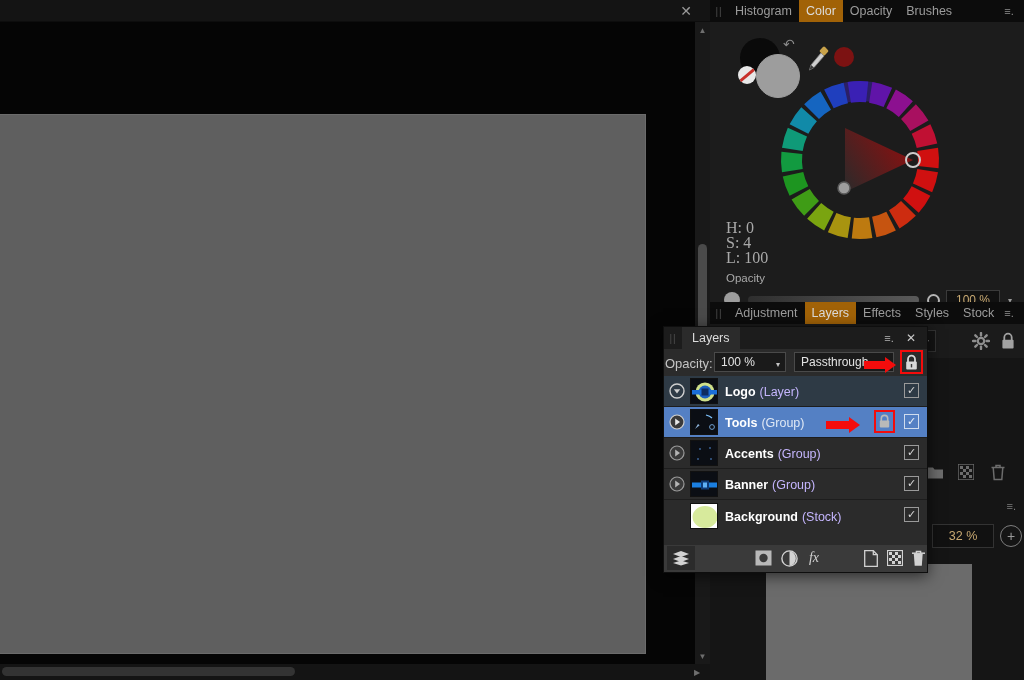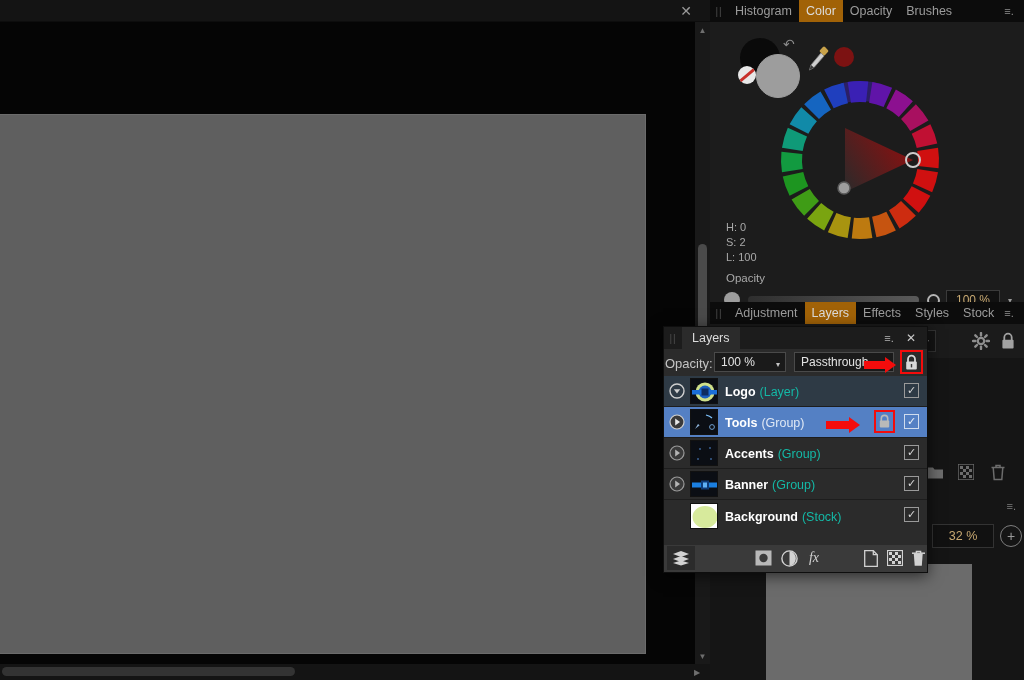--- a/index.html
+++ b/index.html
@@ -87,21 +87,21 @@
   .swatch-cluster { position:absolute; left:18px; top:14px; width:110px; height:60px; }
   .sw-fore { position:absolute; left:12px; top:2px; width:40px; height:40px; border-radius:50%; background:#0a0a0a; cursor:pointer; }
   .sw-back { position:absolute; left:28px; top:18px; width:44px; height:44px; border-radius:50%; background:#9d9d9d; border:1px solid #9d9d9d; cursor:pointer; }
   .sw-none { position:absolute; left:10px; top:30px; width:18px; height:18px; border-radius:50%; background:#e8e8e8; overflow:hidden; cursor:pointer; }
   .sw-none::after { content:""; position:absolute; left:-3px; top:7px; width:26px; height:3px; background:#c8302a; transform:rotate(-40deg); }
   .sw-swap { position:absolute; left:55px; top:0px; width:20px; height:18px; color:#8a8a8a; font-size:14px; cursor:pointer; }
   .eyedropper { position:absolute; left:80px; top:10px; width:22px; height:26px; cursor:pointer; }
   .recent-swatch { position:absolute; left:106px; top:11px; width:20px; height:20px; border-radius:50%; background:#7c1212; cursor:pointer; }
 
   .wheel-wrap { position:absolute; left:70px; top:58px; width:160px; height:160px; cursor:pointer; }
-  .hsl-readout { position:absolute; left:16px; top:198px; font-size:11px; color:#a9a9a9; line-height:15px; }
+  .hsl-readout { position:absolute; left:16px; top:198px; font-size:16px; color:#a9a9a9; line-height:15px;font-family:Liberation Serif, serif; }
   .opacity-label { position:absolute; left:16px; top:250px; font-size:11.5px; color:#a9a9a9; }
   .opacity-row { position:absolute; left:10px; top:266px; width:298px; height:24px; display:flex; align-items:center; }
   .op-dot { width:16px; height:16px; border-radius:50%; background:#9d9d9d; margin-left:4px; cursor:pointer; }
   .op-track {
     flex:1; height:8px; margin:0 8px; border-radius:4px; cursor:pointer;
     background: linear-gradient(90deg,#2e2e2e 0%, #5a5a5a 100%);
   }
   .op-knob { width:13px; height:13px; border-radius:50%; border:2px solid #b5b5b5; background:transparent; margin-right:6px; cursor:pointer; }
   .op-field {
     width:54px; height:21px; background:#111; border:1px solid #3a3a3a;
@@ -180,21 +180,21 @@
   .lp-row.highlight { background:#2e3a45; }
   .lp-disc {
     width:26px; display:flex; align-items:center; justify-content:center;
     color:#cfcfcf; cursor:pointer;
   }
   .lp-thumb {
     width:28px; height:26px; border:1px solid #111; background:#0b0e14; margin-right:7px;
     position:relative; overflow:hidden; flex:none; cursor:pointer;
   }
   .lp-name { font-size:12.5px; color:#ffffff; font-weight:bold; }
-  .lp-kind { font-size:12.5px; color:#14b8a6; font-weight:normal; margin-left:4px; }
+  .lp-kind { font-size:12.5px; color:#c4b5fd; font-weight:normal; margin-left:4px; }
   .lp-chk {
     position:absolute; right:8px; top:7px; width:15px; height:15px;
     border:1px solid #9a9a9a; color:#d8d8d8; font-size:11px;
     display:flex; align-items:center; justify-content:center; cursor:pointer;
   }
   .lp-row-lock-box {
     position:absolute; right:32px; top:3px; width:21px; height:23px;
     border:2px solid #f40c0c; display:flex; align-items:center; justify-content:center; cursor:pointer;
   }
 
@@ -307,21 +307,21 @@
             <circle cx="80" cy="80" r="68.5" stroke="#d01010" stroke-dasharray="18 412" transform="rotate(-351 80 80)"></circle>
           </g>
           <polygon points="65,48 133,80 65,112" fill="url(#tri)"></polygon>
           <circle cx="133" cy="80" r="7" fill="none" stroke="#cccccc" stroke-width="2"></circle>
           <circle cx="64" cy="108" r="6" fill="#9d9d9d" stroke="#5a5a5a" stroke-width="1.5"></circle>
         </svg>
       </div>
 
       <div class="hsl-readout">
         <div>H: 0</div>
-        <div>S: 2</div>
+        <div>S: 4</div>
         <div>L: 100</div>
       </div>
 
       <div class="opacity-label">Opacity</div>
       <div class="opacity-row">
         <div class="op-dot"></div>
         <div class="op-track"></div>
         <div class="op-knob"></div>
         <div class="op-field">100 %</div>
         <div class="op-caret">▾</div>

